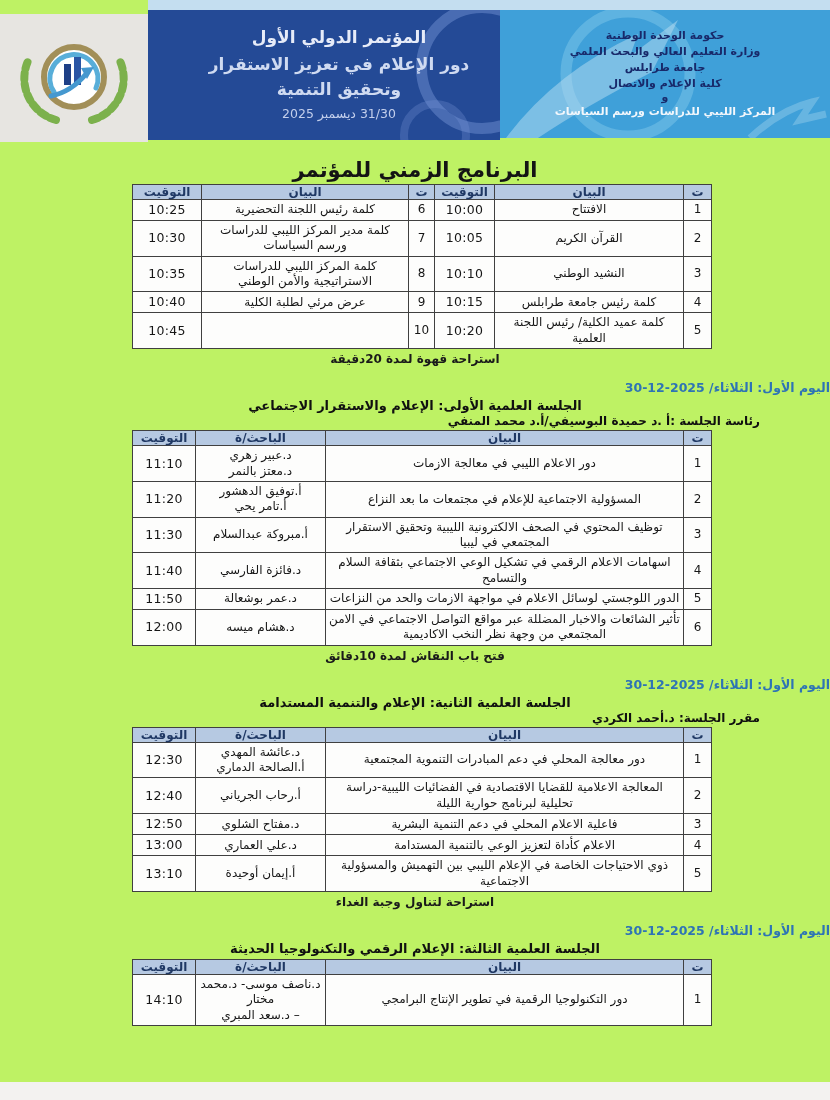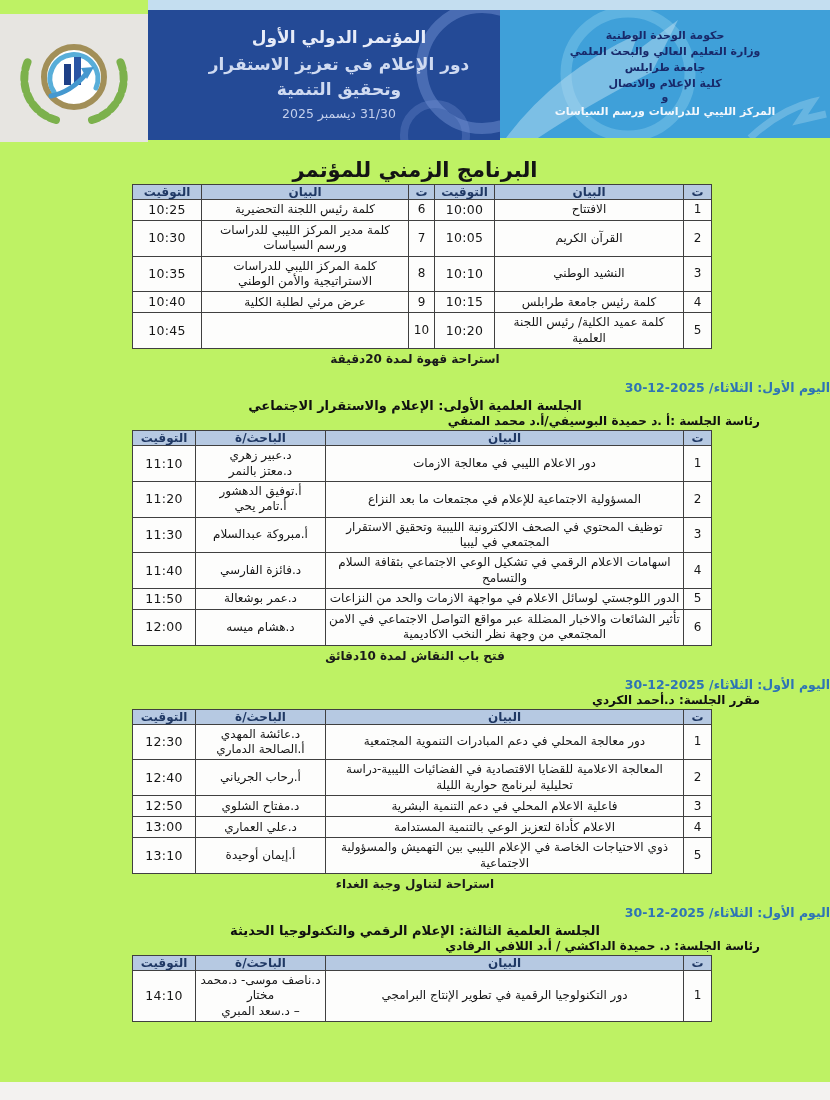--- a/index.html
+++ b/index.html
@@ -248,20 +248,21 @@
             <td class="col-no">6</td>
             <td class="col-item">تأثير الشائعات والاخبار المضللة عبر مواقع التواصل الاجتماعي في الامن المجتمعي من وجهة نظر النخب الاكاديمية</td>
             <td class="col-researcher">د.هشام ميسه</td>
             <td class="col-time">12:00</td>
           </tr>
         </tbody>
     </table>
     <div class="break-note">فتح باب النقاش لمدة 10دقائق</div>
 
     <div class="blue-label day">اليوم الأول: الثلاثاء/ 2025-12-30</div>
+    <div class="session-title">الجلسة العلمية الثانية: الإعلام والتنمية المستدامة</div>
     <div class="chair-row">
       <span>مقرر الجلسة: د.أحمد الكردي</span>
     </div>
     <table class="ctable">
       <colgroup>
         <col style="width:28px">
           <col style="width:358px">
           <col style="width:130px">
           <col style="width:63px">
       </colgroup>
@@ -305,21 +306,20 @@
             <td class="col-researcher">أ.إيمان أوحيدة</td>
             <td class="col-time">13:10</td>
           </tr>
         </tbody>
     </table>
     <div class="break-note">استراحة لتناول وجبة الغداء</div>
 
     <div class="blue-label day">اليوم الأول: الثلاثاء/ 2025-12-30</div>
     <div class="session-title">الجلسة العلمية الثالثة: الإعلام الرقمي والتكنولوجيا الحديثة</div>
     <div class="chair-row">
-      <span>رئاسة الجلسة: د. حميدة الداكشي / أ.د اللافي الرفادي</span>
     </div>
     <table class="ctable">
       <colgroup>
         <col style="width:28px">
           <col style="width:358px">
           <col style="width:130px">
           <col style="width:63px">
       </colgroup>
       <thead>
         <tr>

